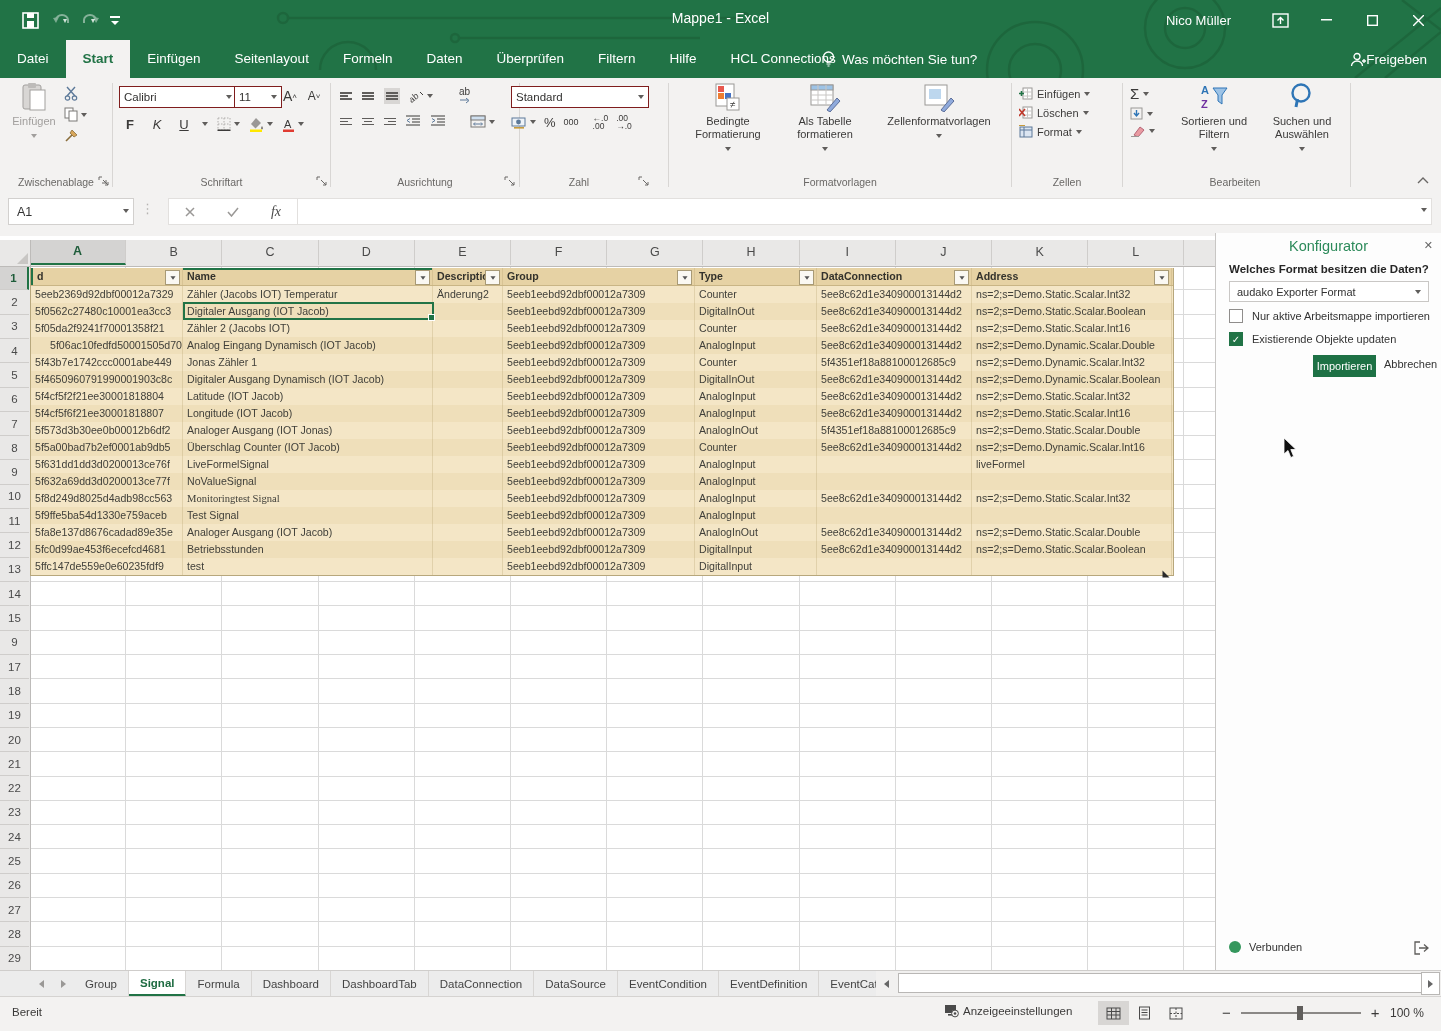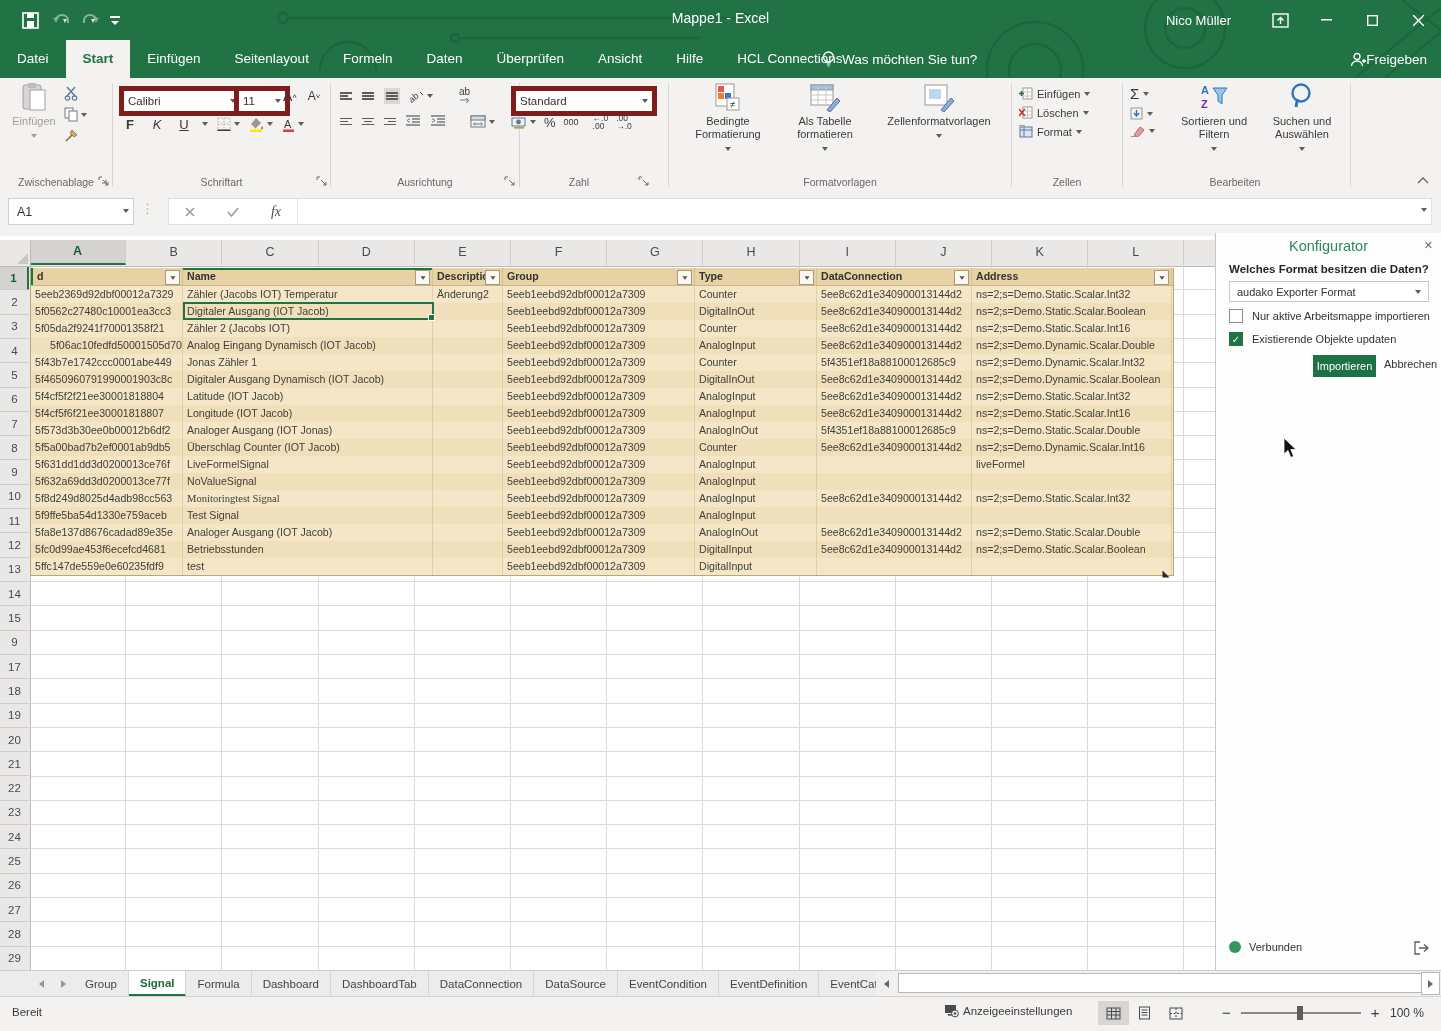--- a/index.html
+++ b/index.html
@@ -20,21 +20,21 @@
   .rtab.active{background:#f3f2f1;color:#217346;font-weight:700;}
   .tellme{position:absolute;left:822px;top:0;height:38px;display:flex;align-items:center;gap:7px;color:#fff;font-size:13.5px;}
   .share{position:absolute;right:14px;top:0;height:38px;display:flex;align-items:center;color:#fff;font-size:13.5px;justify-content:space-between;}
   
   .ribbon{position:absolute;left:0;top:78px;width:1441px;height:114px;background:#f3f2f1;border-bottom:1px solid #d5d3d1;}
   .rgroup{position:absolute;top:0;height:113px;}
   .glabel{position:absolute;bottom:3px;left:0;right:0;text-align:center;font-size:10.5px;color:#6a6866;}
   .vdiv{position:absolute;top:5px;bottom:5px;width:1px;background:#d8d6d4;}
   .launcher{position:absolute;bottom:4px;width:11px;height:11px;}
   .bigbtn{position:absolute;top:4px;text-align:center;color:#3b3a39;font-size:11px;line-height:13px;}
-  .combo{background:#fff;border:5px solid #7f1d1d;height:20px;display:flex;align-items:center;font-size:11.5px;color:#323130;padding:0 4px;justify-content:space-between;}
+  .combo{background:#fff;border:1px solid #7f1d1d;height:20px;display:flex;align-items:center;font-size:11.5px;color:#323130;padding:0 4px;justify-content:space-between;}
   .chev{width:0;height:0;border-left:3.5px solid transparent;border-right:3.5px solid transparent;border-top:4px solid #5f5d5b;display:inline-block;}
   .fbtn{display:inline-flex;align-items:center;justify-content:center;height:20px;min-width:18px;color:#3b3a39;}
   .bars i{display:block;height:1.6px;background:#5f5d5b;margin:1.6px 0;}
   .smallrow{display:flex;align-items:center;gap:4px;font-size:11px;color:#3b3a39;}
   .sigma{font-size:15px;color:#3b3a39;}
   
   .frow{position:absolute;left:0;top:192px;width:1441px;height:44px;background:#f3f2f1;}
   .namebox{position:absolute;left:8px;top:6px;width:116px;height:25px;background:#fff;border:1px solid #d2d0ce;display:flex;align-items:center;font-size:12.5px;color:#333;padding-left:8px;}
   .nb-arrow{position:absolute;right:4px;top:10px;}
   .fdots{position:absolute;left:141px;top:9px;color:#b5b3b1;font-size:13px;letter-spacing:0;}
@@ -185,21 +185,21 @@
 
     <div class="tabrow">
       <span id="ribbon-tabs" style="display:flex">
           <div class="rtab">Datei</div>
           <div class="rtab active">Start</div>
           <div class="rtab">Einfügen</div>
           <div class="rtab">Seitenlayout</div>
           <div class="rtab">Formeln</div>
           <div class="rtab">Daten</div>
           <div class="rtab">Überprüfen</div>
-          <div class="rtab">Ansicht</div>
+          <div class="rtab">Filtern</div>
           <div class="rtab">Hilfe</div>
           <div class="rtab">HCL Connections</div>
         </span>
       <div class="tellme">
         <svg width="13" height="17" viewBox="0 0 13 17">
           <circle cx="6.5" cy="6" r="5" fill="none" stroke="#fff" stroke-width="1.3"></circle>
           <path d="M4.5 11 h4 M4.5 13 h4 M5.5 15 h2" stroke="#fff" stroke-width="1.2"></path>
         </svg>
         <span>Was möchten Sie tun?</span>
       </div>

